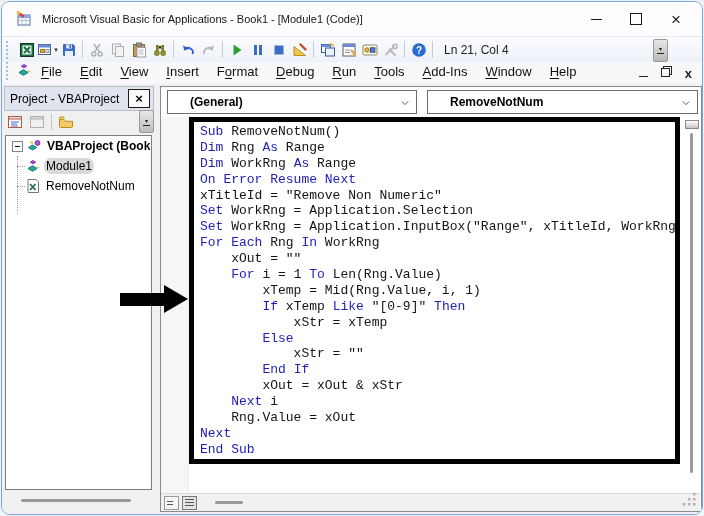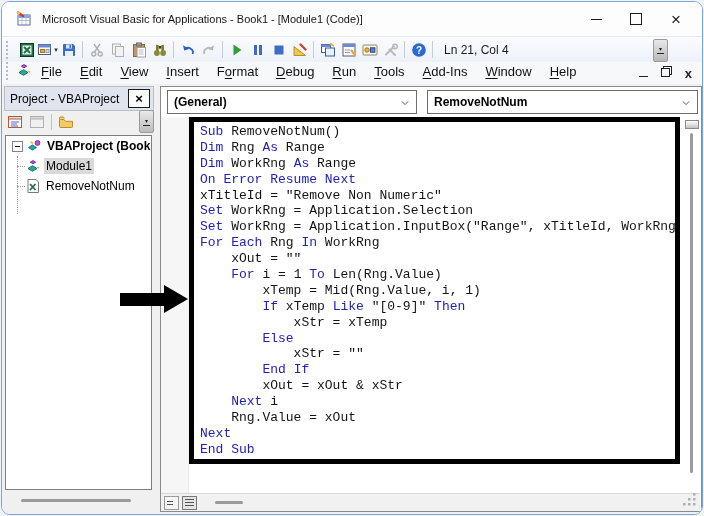--- a/index.html
+++ b/index.html
@@ -55,31 +55,31 @@
   .pp-overflow{position:absolute;right:0;top:0;width:13px;height:21px;
     background:linear-gradient(#e8e8e8,#bcbcbc);border:1px solid #9a9a9a;border-radius:2px;
     display:flex;flex-direction:column;align-items:center;justify-content:center;font-size:6px;color:#222;}
   .pp-overflow .bar{width:7px;height:0;border-top:1px solid #222;margin-top:1px;}
   .tree-box{position:absolute;left:1px;top:49px;right:4px;bottom:20px;background:#fff;
     border:1px solid #7e7e7e;overflow:hidden;}
   .tree-vline{position:absolute;left:11px;top:20px;height:58px;border-left:1px dotted #9a9a9a;}
   .tree-row{height:20px;display:flex;align-items:center;white-space:nowrap;position:relative;}
   .tree-row .lbl{font-size:12px;color:#000;margin-left:3px;padding:1px 2px;}
   .tree-row .lbl.bold{font-weight:bold;}
-  .tree-row .lbl.selected{background:#d9d9d9;}
+  .tree-row .lbl.selected{background:#d9d9d9;border-radius:7px;}
   .expander{width:9px;height:9px;border:1px solid #848484;background:#fff;margin:0 3px 0 6px;
     display:flex;align-items:center;justify-content:center;flex:0 0 9px;}
   .expander .minus{width:5px;height:0;border-top:1px solid #111;}
   .hstub{width:8px;border-top:1px dotted #9a9a9a;margin-left:11px;flex:0 0 8px;}
   .scroll-thumb-h{position:absolute;height:3px;background:#9a9a9a;border-radius:2px;}
   .pp-hscroll{left:17px;bottom:8px;width:110px;}
   
   .code-pane{position:absolute;left:158px;top:2px;width:540px;height:424px;background:#fff;border:1px solid #8a8a8a;}
   .dd{position:absolute;top:3px;height:24px;background:#fff;border:1px solid #6d6d6d;
-    display:flex;align-items:center;box-sizing:border-box;}
+    display:flex;align-items:center;box-sizing:border-box;padding-left:16px;}
   .dd-obj{left:6px;width:250px;}
   .dd-proc{left:266px;width:271px;}
   .dd-text{font-size:12px;font-weight:bold;color:#000;margin-left:6px;white-space:nowrap;}
   .dd-chev{position:absolute;right:7px;top:8px;width:8px;height:8px;}
   .code-area{position:absolute;left:0;top:30px;right:1px;bottom:17px;background:#fff;overflow:hidden;}
   .margin-bar{position:absolute;left:0;top:0;bottom:0;width:27px;background:#f6f6f6;border-right:1px solid #ececec;}
   .anno-rect{position:absolute;left:28px;top:0;width:491px;height:347px;border:5px solid #000;
     box-sizing:border-box;background:#fff;overflow:hidden;}
   .code-text{position:absolute;left:6px;top:2px;right:0;font-family:"Liberation Mono","DejaVu Sans Mono",monospace;
     font-size:13px;line-height:15.9px;white-space:pre;}

